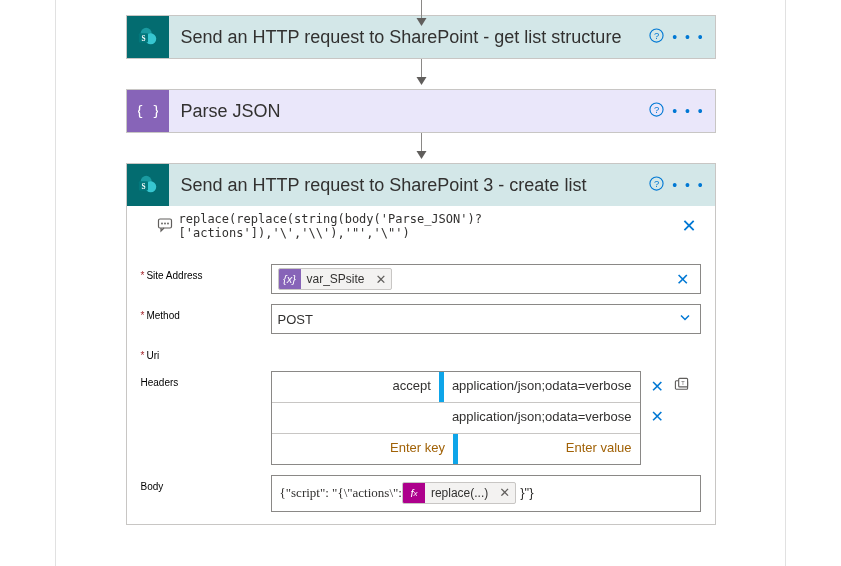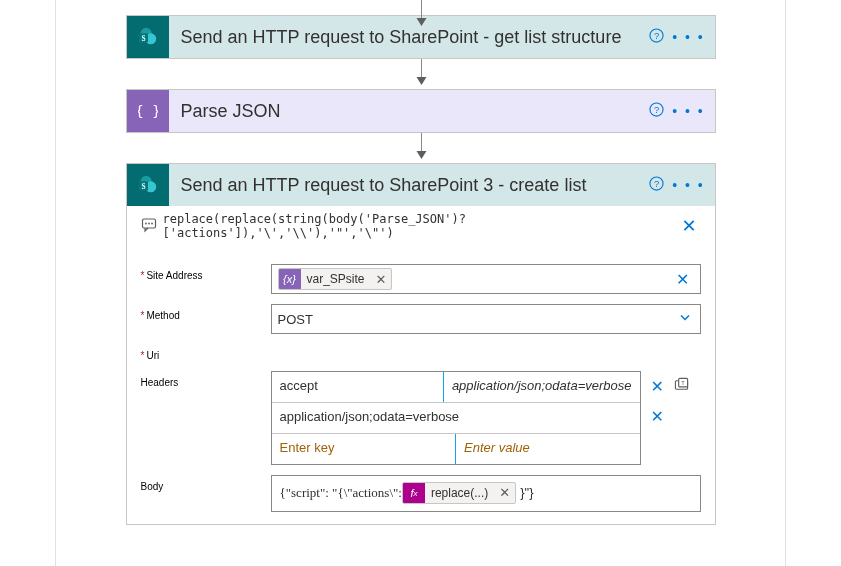--- a/index.html
+++ b/index.html
@@ -92,20 +92,21 @@
     letter-spacing: 2px;
     cursor: pointer;
   }
   .card-body {
     padding: 10px 14px 12px 14px;
   }
   .peek-row {
     display: flex;
     align-items: center;
     padding: 6px 14px 14px 14px;
+    margin-left: 16px;
   }
   .peek-label {
     flex: 1;
     font-size: 12px;
     color: #323130;
     padding-left: 6px;
     font-family: 'Segoe UI', monospace;
   }
   .close-x {
     color: #0078d4;
@@ -203,22 +204,23 @@
     border: 1px solid #8a8886;
     flex: 1;
   }
   .headers-table .hrow { display: flex; }
   .headers-table .hrow + .hrow { border-top: 1px solid #c8c6c4; }
   .hcell {
     flex: 1;
     padding: 6px 8px;
     font-size: 13px;
     min-height: 30px;
-  }
-  .hcell + .hcell { border-left: 1px solid #0ea5e9; font-style: italic; }
+    text-align: right;
+  }
+  .hcell + .hcell { border-left: 5px solid #0ea5e9; }
   .placeholder { color: #a16207; }
   .hactions {
     width: 60px;
     display: flex;
     flex-direction: column;
     padding-left: 6px;
   }
   .haction-row { display: flex; height: 30px; align-items: center; gap: 6px; }
   .switch-icon { color: #605e5c; font-size: 14px; cursor: pointer; }
   .body-control { flex-wrap: wrap; line-height: 1.9; padding: 5px 8px; }

